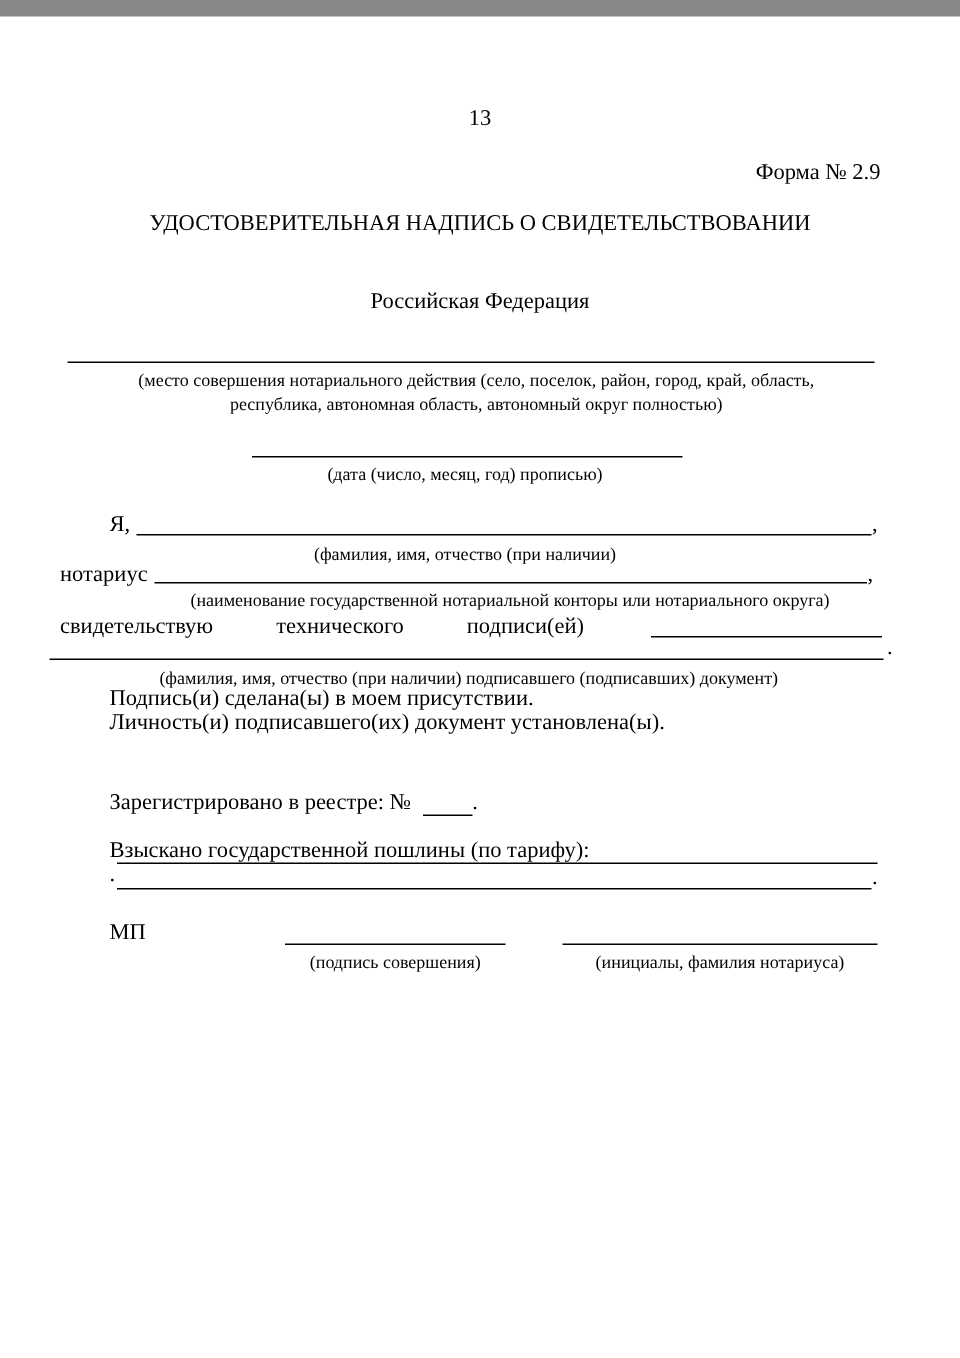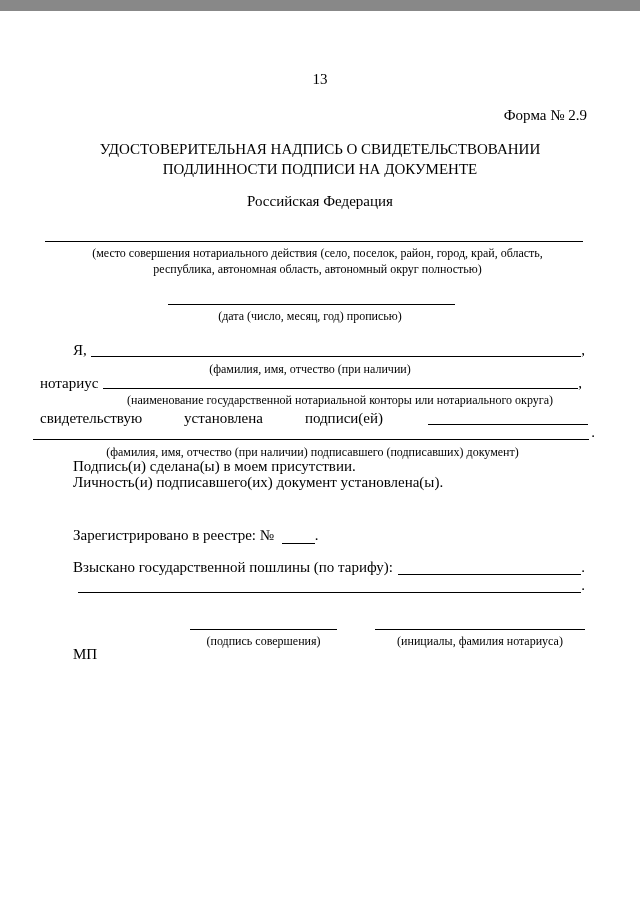--- a/index.html
+++ b/index.html
@@ -26,21 +26,20 @@
 <body>
 
 <div class="page">
 
   <div class="abs center" style="top:60px; left:0; right:0; line-height:16px;">13</div>
 
   <div class="abs" style="top:96px; right:53px; line-height:17px;">Форма № 2.9</div>
 
   <div class="abs center" style="top:128px; left:30px; right:30px; line-height:20px;">
     <div>УДОСТОВЕРИТЕЛЬНАЯ НАДПИСЬ О СВИДЕТЕЛЬСТВОВАНИИ</div>
-    <div>ПОДЛИННОСТИ ПОДПИСИ НА ДОКУМЕНТЕ</div>
   </div>
 
   <div class="abs center" style="top:182px; left:0; right:0; line-height:17px;">Российская Федерация</div>
 
   <div class="abs rule" style="top:230px; left:45px; right:57px;"></div>
   <div class="abs caption" style="top:234px; left:40px; right:45px; white-space:normal; line-height:16px;">
     <div>(место совершения нотариального действия (село, поселок, район, город, край, область,</div>
     <div>республика, автономная область, автономный округ полностью)</div>
   </div>
 
@@ -56,50 +55,50 @@
 
   <div class="abs row" style="top:365px; left:40px; right:58px; height:13px; line-height:14px;">
     <span>нотариус</span>
     <span class="fill" style="margin-left:5px;"></span>
     <span>,</span>
   </div>
   <div class="abs caption" style="top:381px; left:90px; width:500px;">(наименование государственной нотариальной конторы или нотариального округа)</div>
 
   <div class="abs row" style="top:400px; left:40px; right:52px; height:14px; line-height:14px;gap:18px;">
     <span style="margin-right:24px;">свидетельствую</span>
-    <span style="margin-right:24px;">установлена</span>
+    <span style="margin-right:24px;">технического</span>
     <span>подписи(ей)</span>
     <span class="fill" style="margin-left:27px;"></span>
   </div>
 
   <div class="abs row" style="top:414px; left:33px; right:45px; height:15px; line-height:15px;">
     <span class="fill"></span>
     <span style="margin-left:2px;">.</span>
   </div>
   <div class="abs caption" style="top:433px; left:40px; width:545px;">(фамилия, имя, отчество (при наличии) подписавшего (подписавших) документ)</div>
 
   <div class="abs body-line" style="top:447px; left:73px;">Подпись(и) сделана(ы) в моем присутствии.</div>
   <div class="abs body-line" style="top:463px; left:73px;">Личность(и) подписавшего(их) документ установлена(ы).</div>
 
   <div class="abs body-line" style="top:516px; left:73px;">
     <span>Зарегистрировано в реестре: №</span>
     <span class="inline-fill" style="width:33px; margin-left:4px;"></span><span>.</span>
   </div>
 
-  <div class="abs row" style="top:549px; left:73px; right:55px; height:15px; line-height:15px;">
+  <div class="abs row" style="top:549px; left:73px; right:55px; height:15px; line-height:15px;flex-direction:column;">
     <span>Взыскано государственной пошлины (по тарифу):</span>
     <span class="fill" style="margin-left:5px;"></span>
     <span>.</span>
   </div>
 
   <div class="abs row" style="top:567px; left:73px; right:55px; height:15px; line-height:15px;">
     <span class="fill" style="margin-left:5px;"></span>
     <span>.</span>
   </div>
 
-  <div class="abs body-line" style="top:635px; left:73px;">МП</div>
+  <div class="abs body-line" style="top:603px; left:73px;">МП</div>
 
   <div class="abs rule" style="top:618px; left:190px; width:147px;"></div>
   <div class="abs rule" style="top:618px; left:375px; width:210px;"></div>
   <div class="abs caption" style="top:622px; left:180px; width:167px;">(подпись совершения)</div>
   <div class="abs caption" style="top:622px; left:370px; width:220px;">(инициалы, фамилия нотариуса)</div>
 
 </div>
 
 </body></html>

